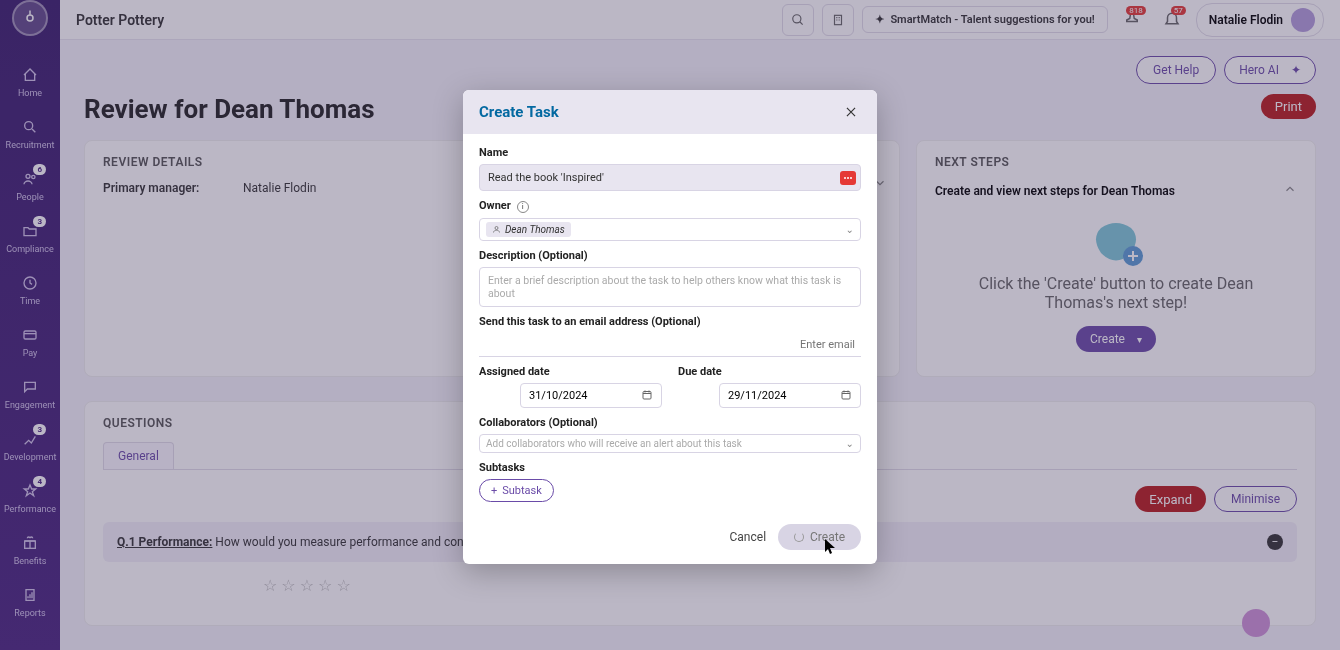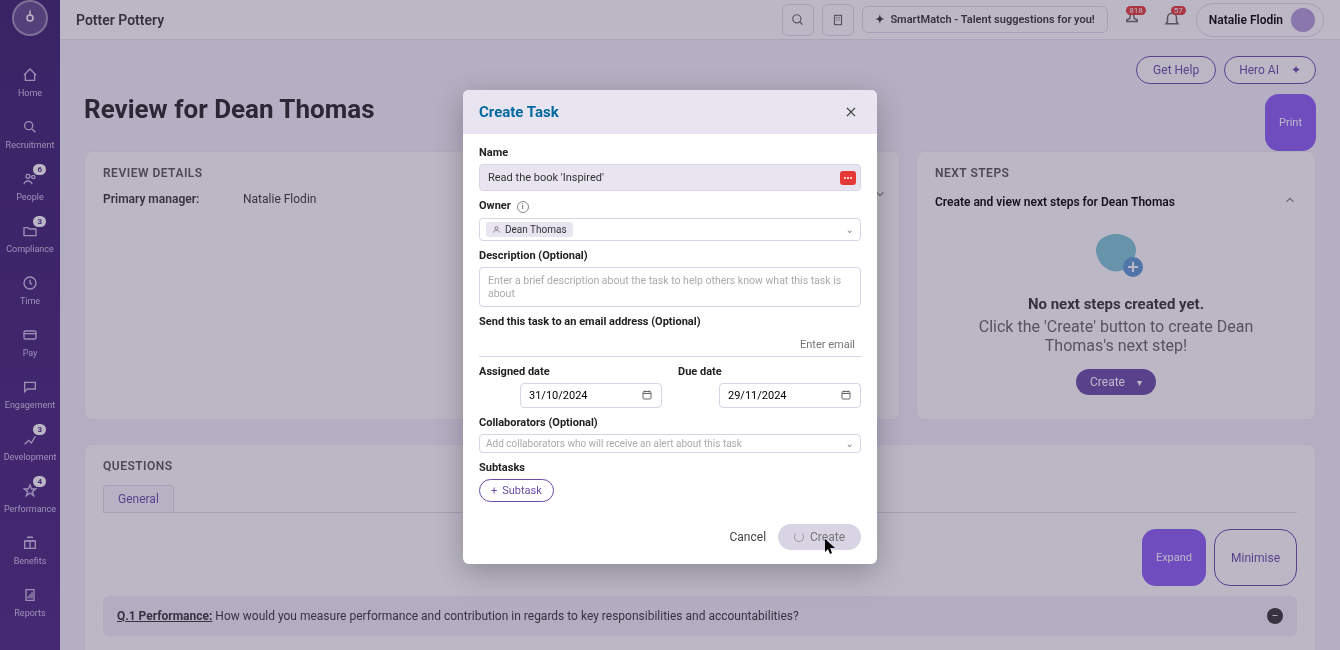--- a/index.html
+++ b/index.html
@@ -16,21 +16,21 @@
     .topbar-btn { width: 32px; height: 32px; border: 1px solid #e0dce8; border-radius: 6px; background: #fff; display: flex; align-items: center; justify-content: center; cursor: pointer; }
     .smartmatch { display: flex; align-items: center; gap: 6px; border: 1px solid #e0dce8; border-radius: 6px; padding: 6px 12px; font-size: 11px; font-weight: 600; color: #333; cursor: pointer; }
     .topbar-icon-btn { position: relative; width: 32px; height: 32px; display: flex; align-items: center; justify-content: center; cursor: pointer; }
     .topbar-icon-badge { position: absolute; top: 2px; right: 2px; background: #e53935; color: #fff; font-size: 8px; padding: 0 3px; border-radius: 6px; }
     .user-chip { display: flex; align-items: center; gap: 8px; border: 1px solid #e0dce8; border-radius: 16px; padding: 4px 8px 4px 12px; font-size: 12px; font-weight: 600; cursor: pointer; }
     .avatar { width: 24px; height: 24px; border-radius: 50%; background: #b39ddb; }
     .main { position: absolute; left: 60px; top: 40px; right: 0; bottom: 0; padding: 16px 24px; overflow: hidden; }
     .main-toolbar { display: flex; justify-content: flex-end; gap: 8px; margin-bottom: 10px; }
     .btn-outline { border: 1px solid #6a4ba8; color: #6a4ba8; background: #fff; border-radius: 16px; padding: 5px 16px; font-size: 12px; cursor: pointer; }
     .btn-primary { background: #6a4ba8; color: #fff; border: none; border-radius: 16px; padding: 6px 14px; font-size: 12px; cursor: pointer; display: inline-flex; align-items: center; gap: 12px; }
-    .btn-dark { background: #8b5cf6; color: #fff; border: none; border-radius: 14px; padding: 22px 14px; font-size: 11px; cursor: pointer; }
+    .btn-dark { background: #b91c1c; color: #fff; border: none; border-radius: 14px; padding: 5px 14px; font-size: 13px; cursor: pointer; }
     .page-title { font-size: 26px; font-weight: 700; color: #222; margin-bottom: 16px; }
     .title-row { display: flex; justify-content: space-between; align-items: flex-start; }
     .content-row { display: flex; gap: 16px; }
     .card { background: #fff; border-radius: 8px; padding: 14px 18px; border: 1px solid #eee; }
     .card-left { flex: 1; }
     .card-right { width: 400px; }
     .card-header { font-size: 12px; font-weight: 600; letter-spacing: 0.5px; color: #555; margin-bottom: 12px; }
     .detail-row { display: flex; font-size: 12px; color: #333; }
     .detail-label { font-weight: 600; width: 140px; }
     .next-steps-body { text-align: center; padding: 10px 20px; }
@@ -53,21 +53,21 @@
     .modal-header { background: #e8e5f0; padding: 12px 16px; display: flex; justify-content: space-between; align-items: center; }
     .modal-title { font-size: 15px; font-weight: 700; color: #0369a1; }
     .modal-close { width: 20px; height: 20px; cursor: pointer; color: #444; display: flex; align-items: center; justify-content: center; }
     .modal-body { padding: 12px 16px; }
     .form-label { font-size: 11px; font-weight: 700; color: #222; display: block; margin-bottom: 5px; margin-top: 8px; }
     .form-input { width: 100%; border: 1px solid #d8d4e4; border-radius: 4px; padding: 6px 8px; font-size: 11px; color: #333; background: #fff; }
     .form-input.filled { background: #e8e5f0; }
     .input-wrap { position: relative; }
     .input-suffix { position: absolute; right: 5px; top: 50%; transform: translateY(-50%); width: 16px; height: 14px; background: #e53935; border-radius: 3px; display: flex; align-items: center; justify-content: center; }
     .select-wrap { width: 100%; border: 1px solid #d8d4e4; border-radius: 4px; padding: 3px 6px; font-size: 10px; color: #333; display: flex; align-items: center; justify-content: space-between; cursor: pointer; }
-    .owner-chip { background: #e8e5f0; border-radius: 3px; padding: 2px 6px; display: inline-flex; align-items: center; gap: 4px; font-size: 10px; }
+    .owner-chip { background: #e8e5f0; border-radius: 3px; padding: 2px 6px; display: inline-flex; align-items: center; gap: 4px; font-size: 10px; font-style: italic; }
     .textarea-ph { width: 100%; border: 1px solid #d8d4e4; border-radius: 4px; padding: 6px 8px; font-size: 10.5px; color: #aaa; min-height: 40px; }
     .email-input { width: 100%; border: none; border-bottom: 1px solid #d8d4e4; padding: 5px 6px; font-size: 11px; color: #333; text-align: right; }
     .date-row { display: flex; gap: 16px; }
     .date-col { flex: 1; }
     .date-input-wrap { border: 1px solid #d8d4e4; border-radius: 4px; padding: 5px 8px; font-size: 11px; display: flex; justify-content: space-between; align-items: center; cursor: pointer; margin-left: 41px; }
     .subtask-btn { border: 1px solid #6a4ba8; color: #6a4ba8; background: #fff; border-radius: 14px; padding: 4px 11px; font-size: 11px; display: inline-flex; align-items: center; gap: 5px; cursor: pointer; }
     .modal-footer { display: flex; justify-content: flex-end; align-items: center; gap: 12px; padding: 10px 16px 14px; }
     .btn-cancel { background: none; border: none; font-size: 12px; color: #444; cursor: pointer; }
     .btn-create-modal { background: #d8d4e4; color: #777; border: none; border-radius: 14px; padding: 6px 16px; font-size: 12px; display: inline-flex; align-items: center; gap: 6px; cursor: pointer; }
     .spinner { width: 10px; height: 10px; border: 1.5px solid #999; border-top-color: transparent; border-radius: 50%; }
@@ -254,21 +254,20 @@
             </svg></span>
       </div>
       <div class="next-steps-body">
         <div class="empty-icon">
           <svg width="70" height="56" viewBox="0 0 70 56">
               <path d="M20 10 Q35 0 50 10 Q60 20 50 35 Q35 50 20 35 Q10 20 20 10" fill="#7ec8d8"></path>
               <circle cx="52" cy="38" r="10" fill="#5b9bd5"></circle>
               <path d="M52 33v10M47 38h10" stroke="#fff" stroke-width="2"></path>
             </svg>
         </div>
-        <div class="empty-title">No next steps created yet.</div>
         <div class="empty-sub">Click the 'Create' button to create Dean Thomas's next step!</div>
         <button class="btn-primary">
           <span>Create</span>
           <span class="chevron" style="color:#fff">▾</span>
         </button>
       </div>
     </div>
   </div>
 
   <div class="questions-section" style="position:relative;">

